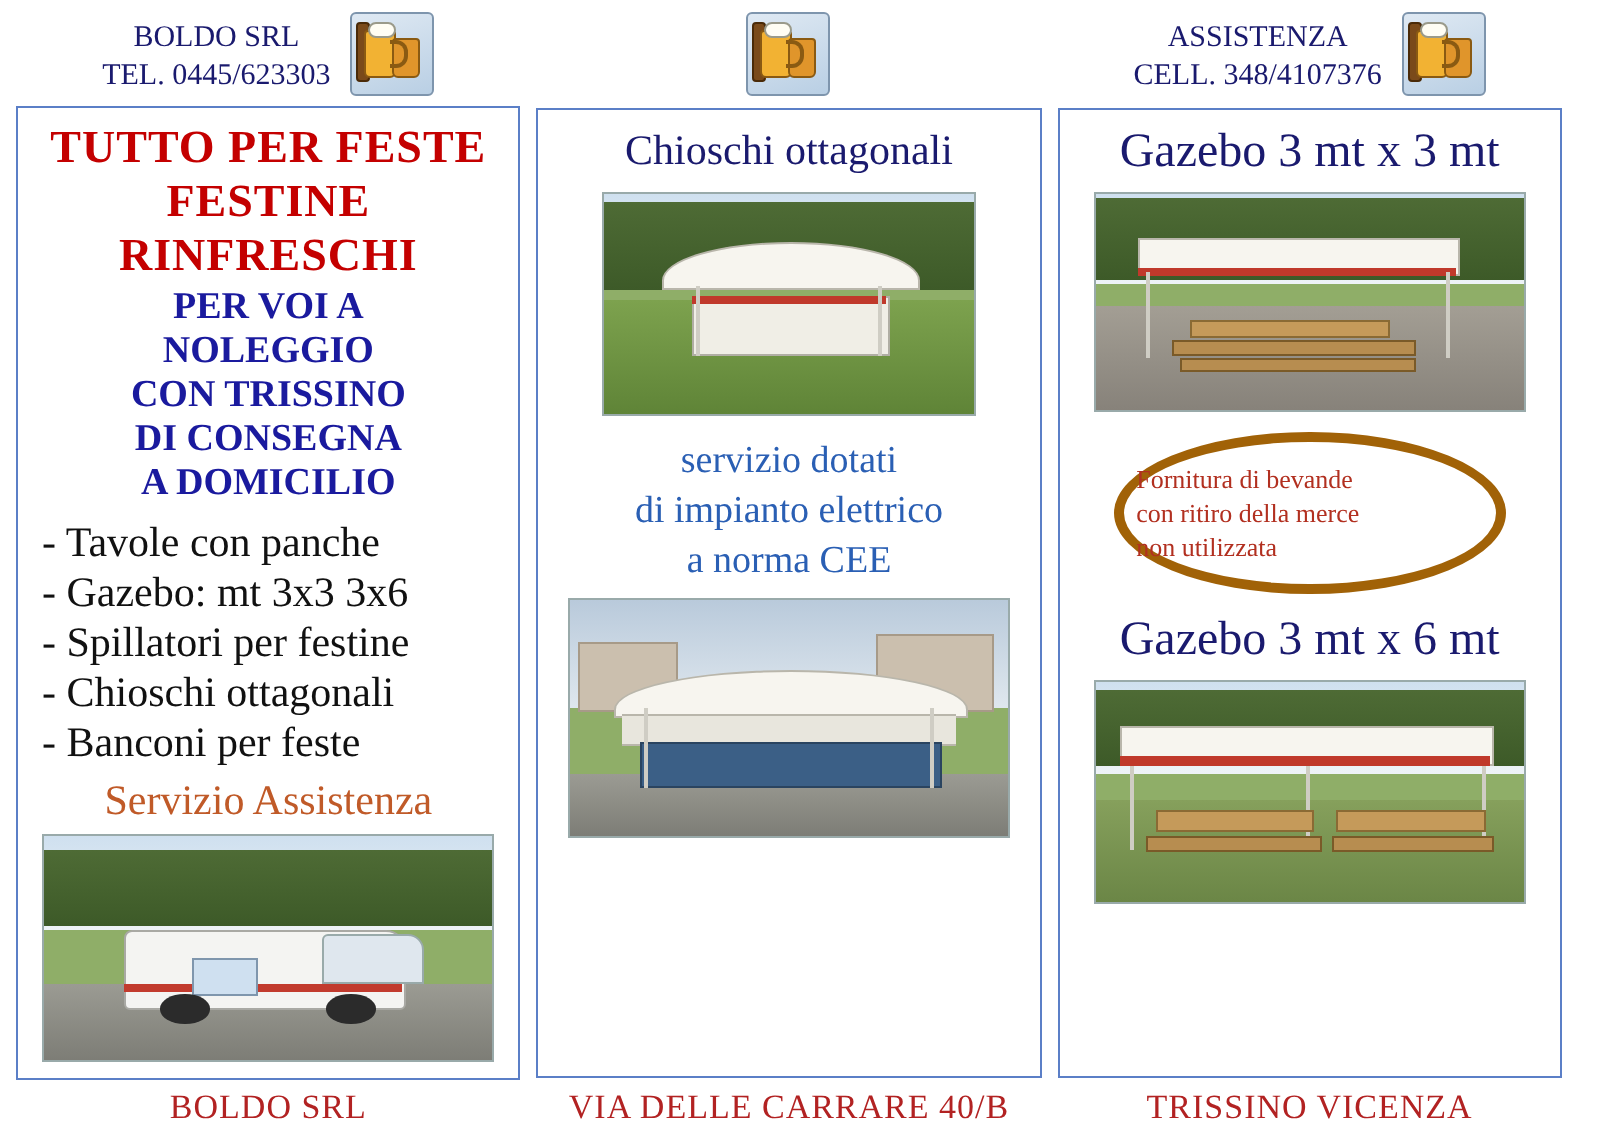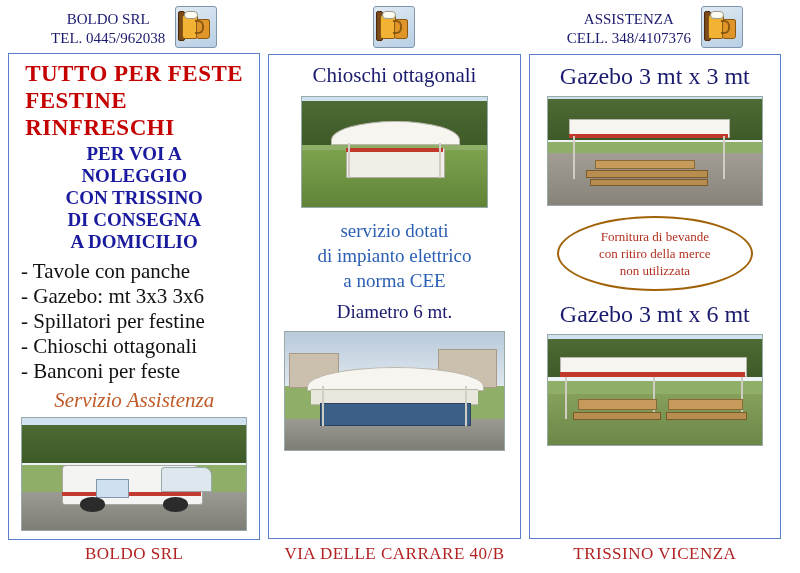--- a/index.html
+++ b/index.html
@@ -103,20 +103,21 @@
     color:#b22222;
     letter-spacing:.5px;
     font-family:"Liberation Serif", serif;
   }
   
   .c1-title{
     color:#c40000;
     font-weight:bold;
     font-size:23px;
     line-height:27px;
+    text-align:center;
     letter-spacing:.5px;
     margin-bottom:2px;
   }
   .c1-sub{
     color:#1a1a9e;
     font-weight:bold;
     font-size:19px;
     line-height:22px;
     text-align:center;
     margin-bottom:6px;
@@ -124,21 +125,20 @@
   .c1-list{
     align-self:stretch;
     padding-left:6px;
     color:#111;
     font-size:21px;
     line-height:25px;
   }
   .c1-list div{white-space:nowrap;}
   .c1-script{
     color:#c05a28;
-    font-style:italic;
     font-size:21px;
     margin:4px 0 4px 0;
     text-align:center;
     width:100%;
   }
   
   .photo{
     position:relative;
     overflow:hidden;
     border:1px solid #9aa;
@@ -211,40 +211,39 @@
   
   .c3-title{
     color:#1a1a6e;
     font-size:24px;
     text-align:center;
     margin:2px 0 6px 0;
   }
   .oval{
     margin:10px auto 8px auto;
     width:82%;
-    border:2px solid #a16207;
+    border:5px solid #a16207;
     border-radius:50%/50%;
     padding:10px 6px;
-    text-align:center;
     color:#b23020;
     font-size:13px;
     line-height:17px;
     box-sizing:border-box;
   }
 </style>
 </head>
 <body>
 
 <div class="page">
 
   <div class="col">
     <div class="col-header">
       <div class="header-text">
         <span class="l1">BOLDO SRL</span>
-        <span class="l2">TEL. 0445/962038</span>
+        <span class="l2">TEL. 0445/623303</span>
       </div>
       <div class="logo">
         <div class="bottle"></div>
           <div class="mug"></div>
           <div class="mug2"></div>
           <div class="handle"></div>
       </div>
     </div>
 
     <div class="box">
@@ -307,21 +306,20 @@
         <div class="red-band" style="left:24%;top:46%;width:52%;height:4%;"></div>
         <div class="gz-leg" style="left:25%;top:42%;height:32%;"></div>
         <div class="gz-leg" style="left:74%;top:42%;height:32%;"></div>
       </div>
 
       <div class="c2-mid">
         <div>servizio dotati</div>
         <div>di impianto elettrico</div>
         <div>a norma CEE</div>
       </div>
-      <div class="c2-diam">Diametro 6 mt.</div>
 
       <div class="photo" style="width:92%;height:118px;">
         <div class="sky" style="height:46%;background:linear-gradient(#b9cadb,#dfe7ee);"></div>
         <div class="bld" style="left:2%;top:18%;width:22%;height:28%;"></div>
         <div class="bld" style="left:70%;top:14%;width:26%;height:32%;"></div>
         <div class="road" style="height:26%;"></div>
         <div class="gz-roof" style="left:10%;top:30%;width:80%;height:18%;border-radius:50% 50% 0 0 / 85% 85% 0 0;"></div>
         <div class="banner" style="left:12%;top:48%;width:76%;height:12%;"></div>
         <div class="counter" style="left:16%;top:60%;width:68%;height:18%;background:#3b5f86;border-color:#2a4460;"></div>
         <div class="gz-leg" style="left:17%;top:46%;height:34%;"></div>

